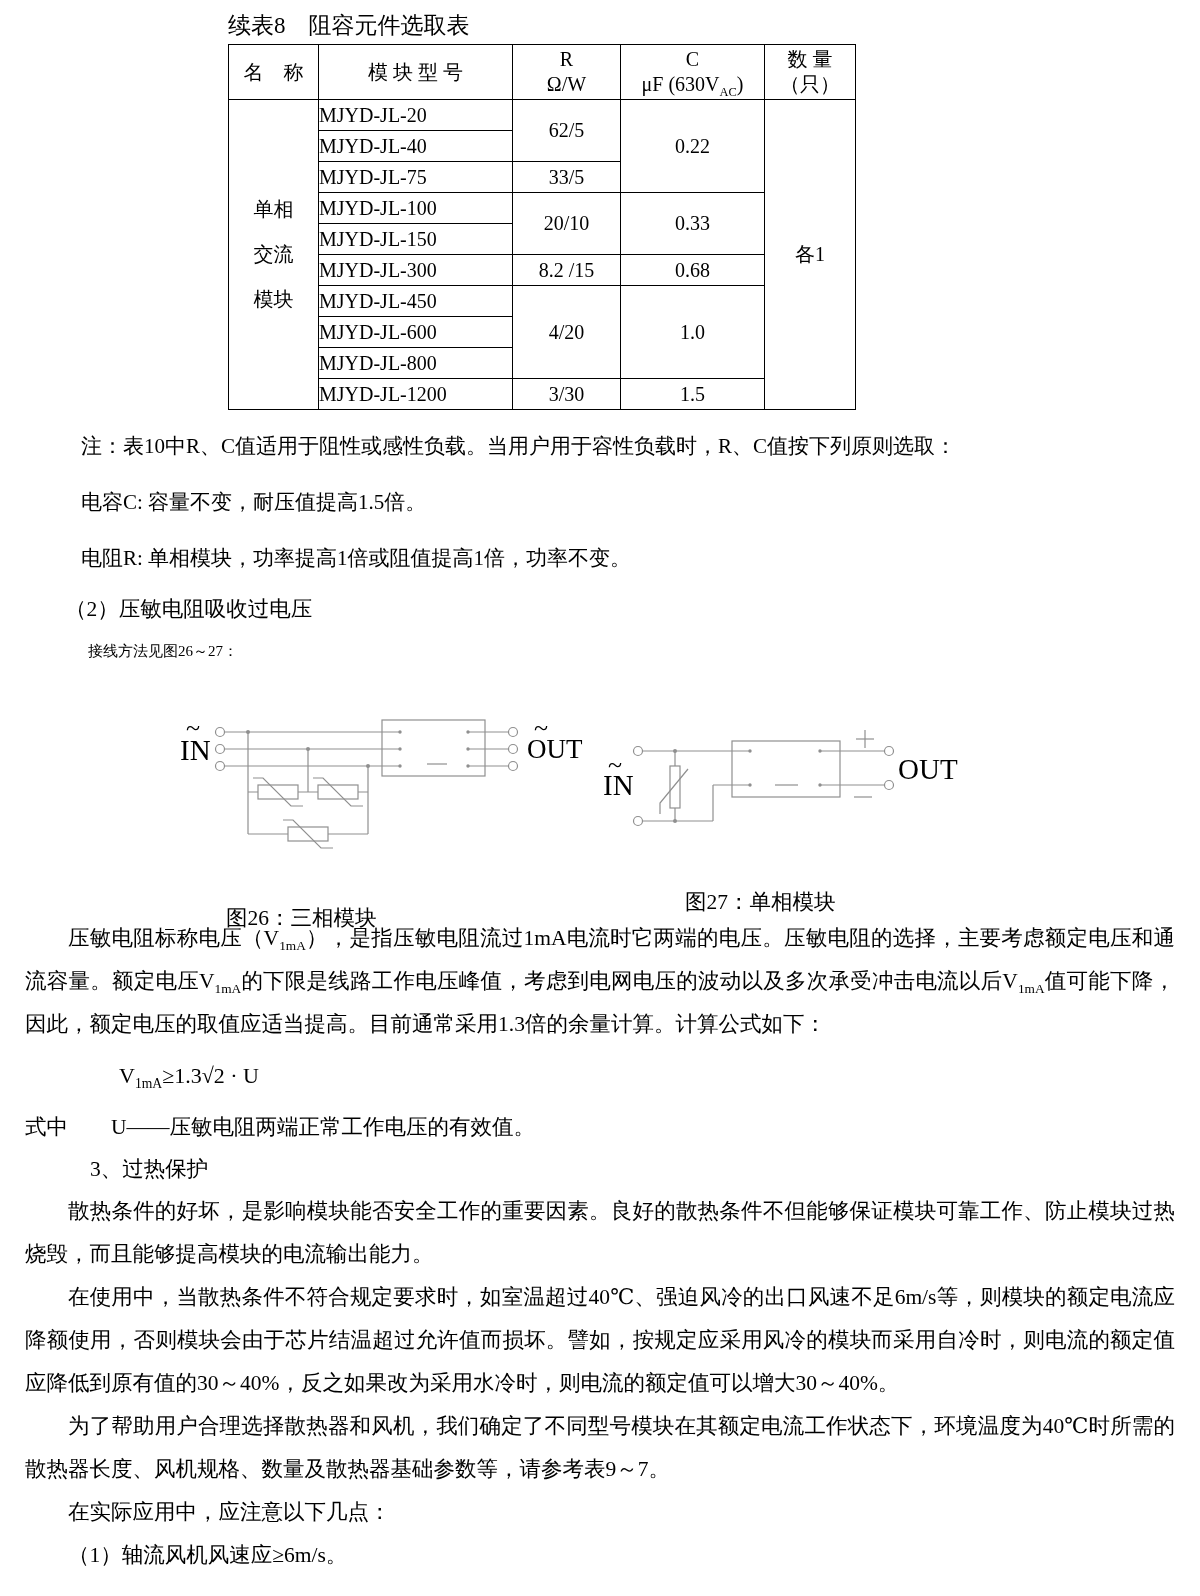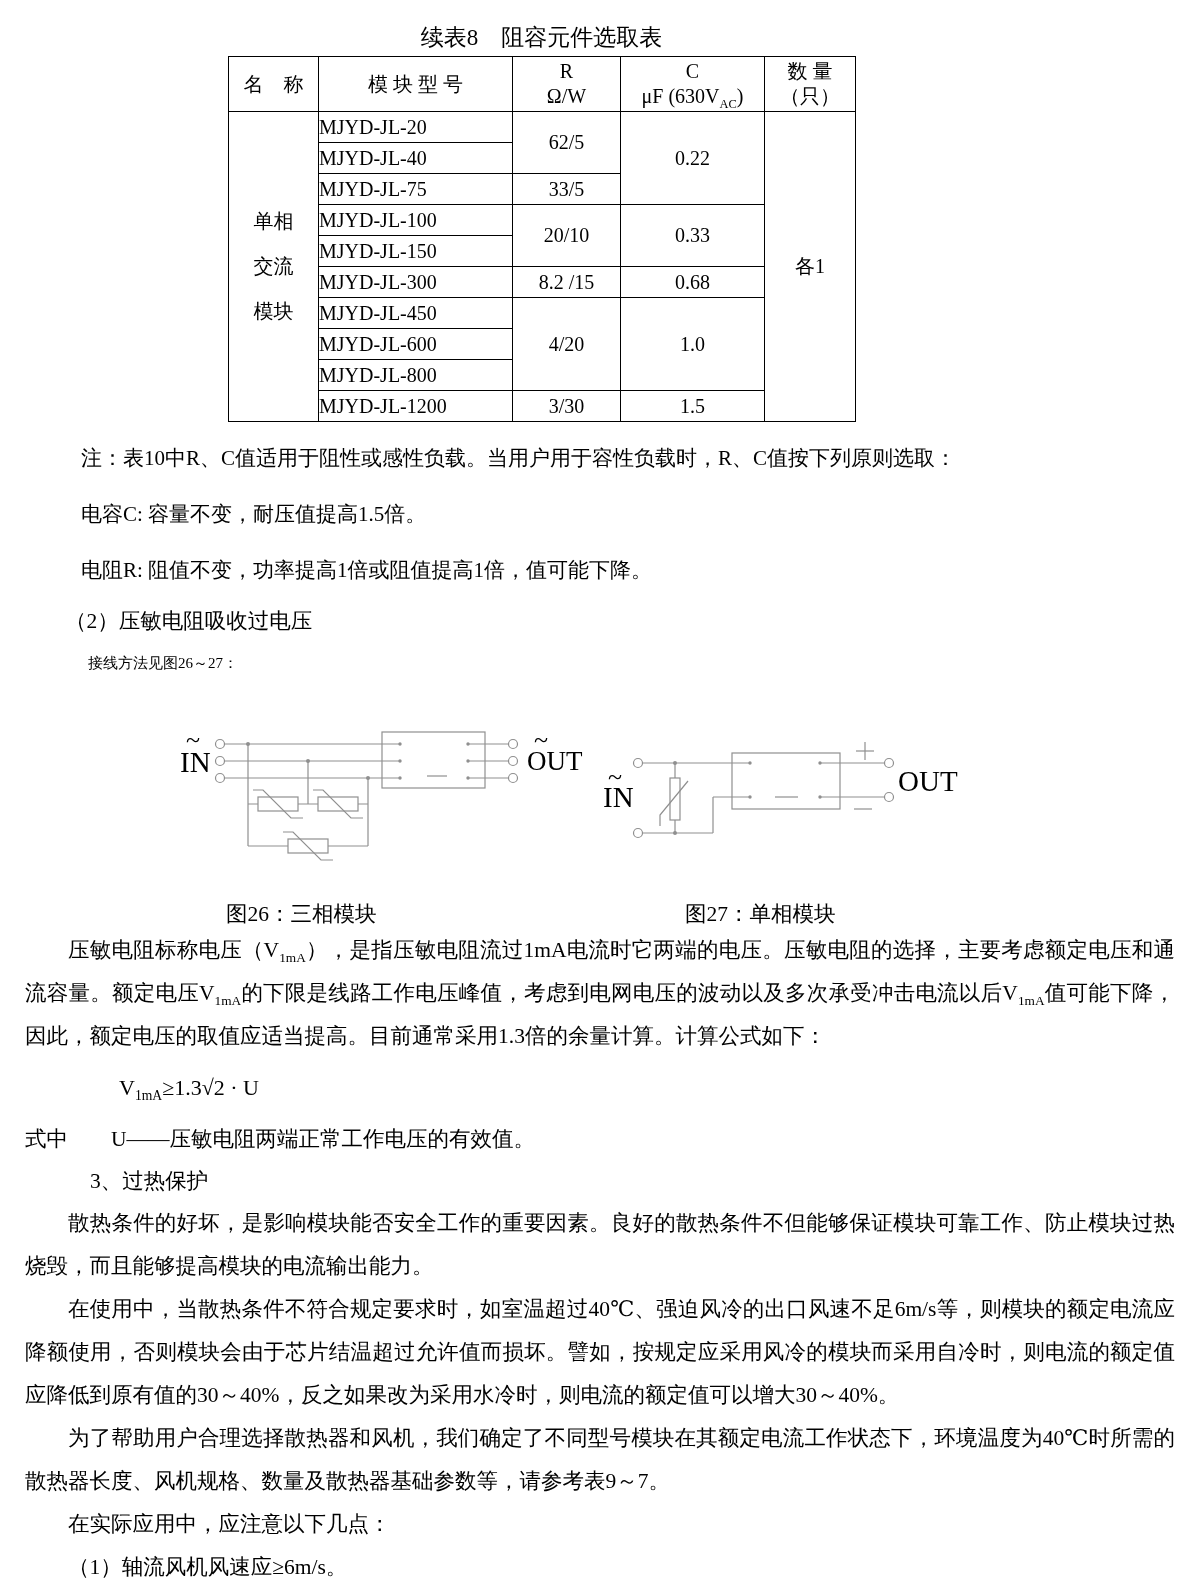--- a/index.html
+++ b/index.html
@@ -4,40 +4,40 @@
 <style>
   html,body{margin:0;padding:0;}
   body{
     width:1200px;height:1596px;background:#ffffff;color:#000;
     font-family:"Liberation Serif","DejaVu Serif",serif;
     overflow:hidden;
   }
   .page{padding:0 25px;width:1150px;}
   sub{font-size:0.62em;line-height:0;}
   
-  .title{margin:22px 0 0 203px;width:627px;text-align:center;font-size:23px;line-height:31px;font-weight:normal;}
+  .title{margin:10px 0 0 203px;width:627px;text-align:left;font-size:23px;line-height:31px;font-weight:normal;}
   
   table.rc-table{margin:3px 0 0 203px;width:627px;border-collapse:collapse;font-size:20px;table-layout:fixed;}
   table.rc-table td{border:1.6px solid #000;text-align:center;vertical-align:middle;padding:0;white-space:nowrap;}
   table.rc-table td.hdr{height:54px;line-height:25px;}
   table.rc-table td.body-c{height:30px;}
   table.rc-table td.model{text-align:left;}
   col.c-name{width:90px;}col.c-model{width:194px;}col.c-r{width:108px;}col.c-c{width:144px;}col.c-qty{width:91px;}
   .name-line{line-height:45px;}
   
   .notes{margin-top:9px;}
   .notes p{margin:16px;padding-left:40px;line-height:40px;font-size:21px;}
   .heading2{margin:14px 0 0;padding-left:40px;line-height:30px;font-size:21.5px;}
   .intro{margin:12px 0 0;padding-left:63px;line-height:30px;font-size:15px;}
   
   .diagrams{position:relative;height:182px;margin-top:23px;}
   .diag1{position:absolute;left:125px;top:5px;}
   .diag2{position:absolute;left:545px;top:0;}
   .captions{position:relative;height:30px;margin-top:16px;font-size:21.5px;}
-  .cap1{position:absolute;left:201px;top:0;}
+  .cap1{position:absolute;left:201px;top:16px;}
   .cap2{position:absolute;left:660px;top:0;}
   
   p.body{margin:0;font-size:21.5px;line-height:43px;text-align:justify;}
   p.indent{text-indent:43px;}
   .para1{margin-top:6px;}
   .formula{margin:9px;padding-left:85px;line-height:42px;font-size:22px;}
   .formula-note{margin:0;line-height:42px;font-size:21.5px;}
   .heading3{margin:0;padding-left:65px;line-height:42px;font-size:21.5px;}
   svg text{font-family:"Liberation Serif","DejaVu Serif",serif;fill:#000;}
 </style>
@@ -119,21 +119,21 @@
         <td class="body-c model">MJYD-JL-1200</td>
         <td class="body-c">3/30</td>
         <td class="body-c">1.5</td>
       </tr>
     </tbody>
   </table>
 
   <div class="notes">
     <p>注：表10中R、C值适用于阻性或感性负载。当用户用于容性负载时，R、C值按下列原则选取：</p>
     <p>电容C: 容量不变，耐压值提高1.5倍。</p>
-    <p>电阻R: 阻值不变，功率提高1倍或阻值提高1倍，值可能下降。</p>
+    <p>电阻R: 单相模块，功率提高1倍或阻值提高1倍，功率不变。</p>
   </div>
 
   <p class="heading2">（2）压敏电阻吸收过电压</p>
   <p class="intro">接线方法见图26～27：</p>
 
   <div class="diagrams">
 
     <svg class="diag1" width="440" height="170" viewBox="0 0 440 170">
       <g stroke="#8f8f8f" stroke-width="1.2" fill="none">
         <circle cx="70" cy="38" r="4.5"></circle>

